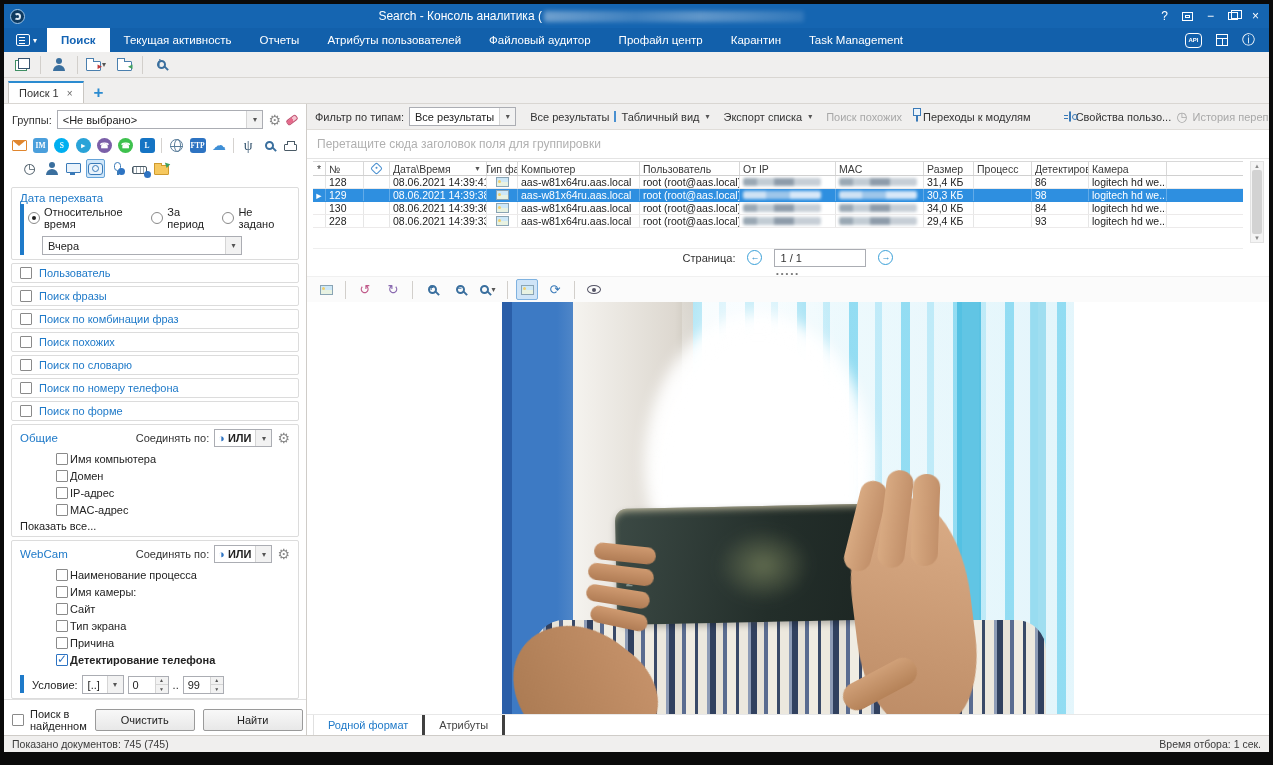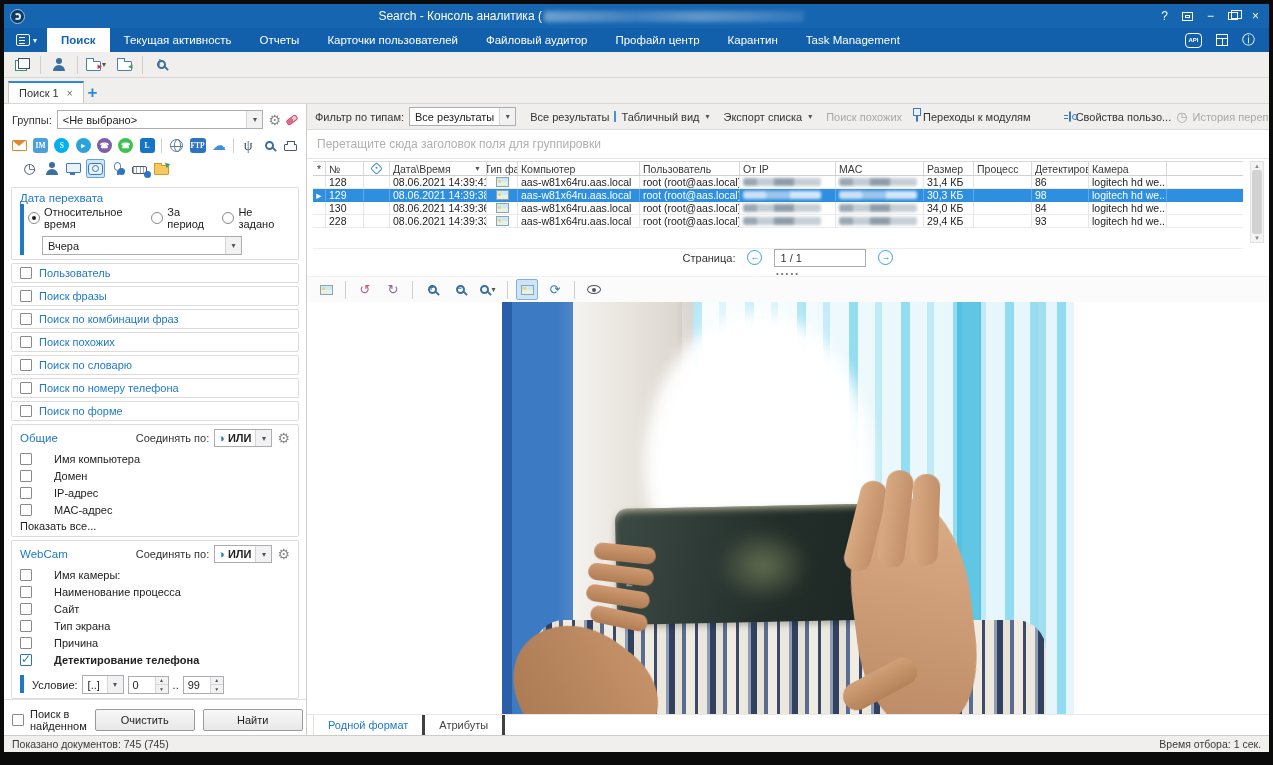--- a/index.html
+++ b/index.html
@@ -50,21 +50,21 @@
   .person::after{content:"";position:absolute;left:1px;bottom:0;width:12px;height:6px;border-radius:6px 6px 0 0;background:#3a6f9e;}
   .mag{width:9px;height:9px;border:2px solid #3a6f9e;border-radius:50%;position:relative;display:inline-block;}
   .mag::after{content:"";position:absolute;width:6px;height:2px;background:#3a6f9e;right:-5px;bottom:-2px;transform:rotate(45deg);}
   .mag .mg{position:absolute;left:-1px;top:-4px;font-size:9px;font-weight:bold;color:#3a6f9e;}
   .folder{width:15px;height:10px;background:#fff;border:1.5px solid #4a7fae;border-radius:1px;position:relative;display:inline-block;margin-top:3px;}
   .folder::before{content:"";position:absolute;top:-4px;left:-1px;width:6px;height:3px;background:#fff;border:1.5px solid #4a7fae;border-bottom:none;}
   .folder .fa{position:absolute;right:-2px;bottom:-1px;font-size:9px;line-height:1;font-weight:bold;}
   .dd{font-size:8px;color:#555;margin-left:1px;}
 
   
-  .tabstrip{height:26px;background:#f0efee;border-bottom:1px solid #d9d6d2;display:flex;align-items:flex-end;padding:0 4px;flex:0 0 auto;}
+  .tabstrip{height:26px;background:#f0efee;border-bottom:1px solid #d9d6d2;display:flex;align-items:flex-end;padding:0 4px;gap:6px;flex:0 0 auto;}
   .stab{height:22px;background:#fff;border:1px solid #c9c6c2;border-bottom:none;border-top:2px solid #2b8bd0;
     display:flex;align-items:center;gap:8px;padding:0 10px;font-size:11px;color:#333;}
   .stab .x{color:#666;font-size:10px;}
   .addtab{color:#2b8bd0;font-size:17px;font-weight:bold;line-height:1;padding:0 4px 2px;}
 
   
   .content{flex:1;display:flex;min-height:0;}
   .sidebar{width:303px;background:#fff;border-right:1px solid #cfccc8;display:flex;flex-direction:column;overflow:hidden;}
   .main{flex:1;display:flex;flex-direction:column;min-width:0;background:#fff;}
 
@@ -121,21 +121,21 @@
   .vbar{width:4px;background:#1e7ac9;align-self:stretch;margin-right:4px;flex:0 0 auto;}
   .date-inner{display:flex;}
   .date-ctl{flex:1;}
   .sect-head{display:flex;align-items:center;gap:5px;}
   .sect-head .sp{flex:1;}
   .joinlbl{color:#333;}
   .orcombo{height:18px;}
   .orcombo .oricon{color:#2d73c2;font-size:11px;margin-left:3px;}
   .orcombo .cval{font-weight:bold;color:#222;padding:0 4px 0 3px;}
   .cblist{margin-top:3px;}
-  .cbitem{display:flex;align-items:center;gap:22px;height:17px;color:#222;}
+  .cbitem{display:flex;align-items:center;gap:2px;height:17px;color:#222;margin-left:36px;}
   .showall{margin-top:2px;color:#222;font-size:11px;}
   .cond-row{display:flex;align-items:center;gap:4px;margin-top:7px;}
   .spin{display:inline-flex;border:1px solid #abadb3;background:#fff;height:18px;align-items:stretch;}
   .spin .sval{width:26px;display:flex;align-items:center;padding-left:4px;}
   .spin .ud{width:13px;border-left:1px solid #d5d5d5;display:flex;flex-direction:column;}
   .spin .ud span{flex:1;display:flex;align-items:center;justify-content:center;font-size:5px;color:#555;background:#f2f2f2;}
   .spin .ud span:first-child{border-bottom:1px solid #d5d5d5;}
   .side-bottom{margin-top:auto;border-top:1px solid #e0e0e0;padding:8px 8px 9px;display:flex;align-items:center;gap:8px;}
   .btn{height:22px;min-width:100px;background:linear-gradient(#f8f8f8,#e8e8e8);border:1px solid #9a9a9a;border-radius:2px;
     display:flex;align-items:center;justify-content:center;font-size:11px;color:#222;}
@@ -277,21 +277,21 @@
 
   <div class="menubar">
     <div class="appmenu">
       <span class="hamb"></span>
       <span class="arr">▾</span>
     </div>
     <div class="menu-tabs">
         <div class="menu-tab active">Поиск</div>
         <div class="menu-tab">Текущая активность</div>
         <div class="menu-tab">Отчеты</div>
-        <div class="menu-tab">Карточки пользователей</div>
+        <div class="menu-tab">Атрибуты пользователей</div>
         <div class="menu-tab">Файловый аудитор</div>
         <div class="menu-tab">Профайл центр</div>
         <div class="menu-tab">Карантин</div>
         <div class="menu-tab">Task Management</div>
       </div>
     <div class="menu-right">
       <span class="apibadge">API</span>
       <span class="cube"></span>
       <span class="info-glyph">ⓘ</span>
     </div>
@@ -512,25 +512,25 @@
           <span class="combo orcombo">
             <span class="oricon">◑</span>
             <span class="cval">ИЛИ</span>
             <span class="carr">▾</span>
           </span>
           <span class="gear">⚙</span>
         </div>
         <div class="cblist">
             <div class="cbitem">
               <span class="cb"></span>
+              <span>Наименование процесса</span>
+            </div>
+            <div class="cbitem">
+              <span class="cb"></span>
               <span>Имя камеры:</span>
-            </div>
-            <div class="cbitem">
-              <span class="cb"></span>
-              <span>Наименование процесса</span>
             </div>
             <div class="cbitem">
               <span class="cb"></span>
               <span>Сайт</span>
             </div>
             <div class="cbitem">
               <span class="cb"></span>
               <span>Тип экрана</span>
             </div>
             <div class="cbitem">

